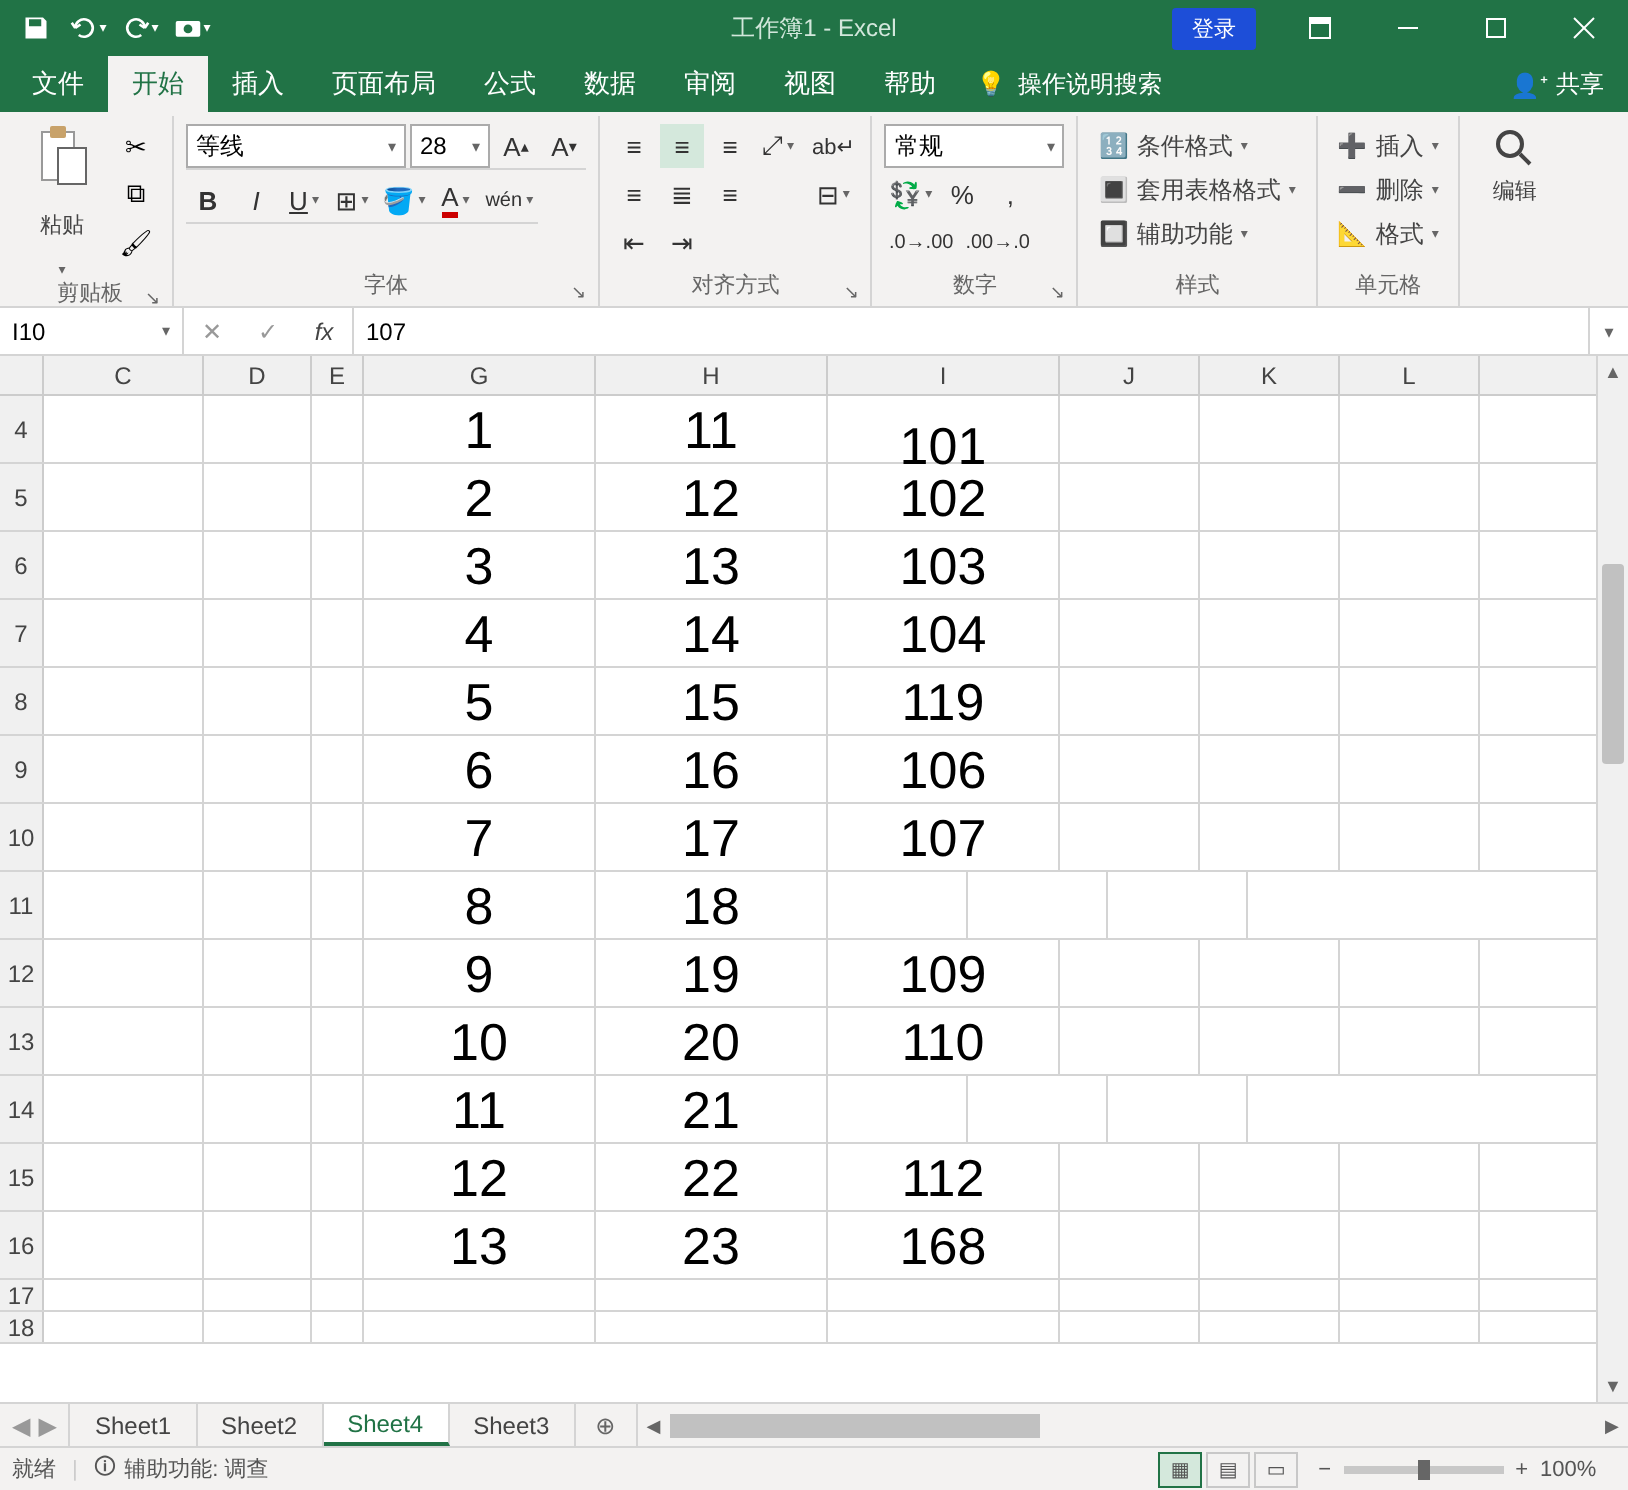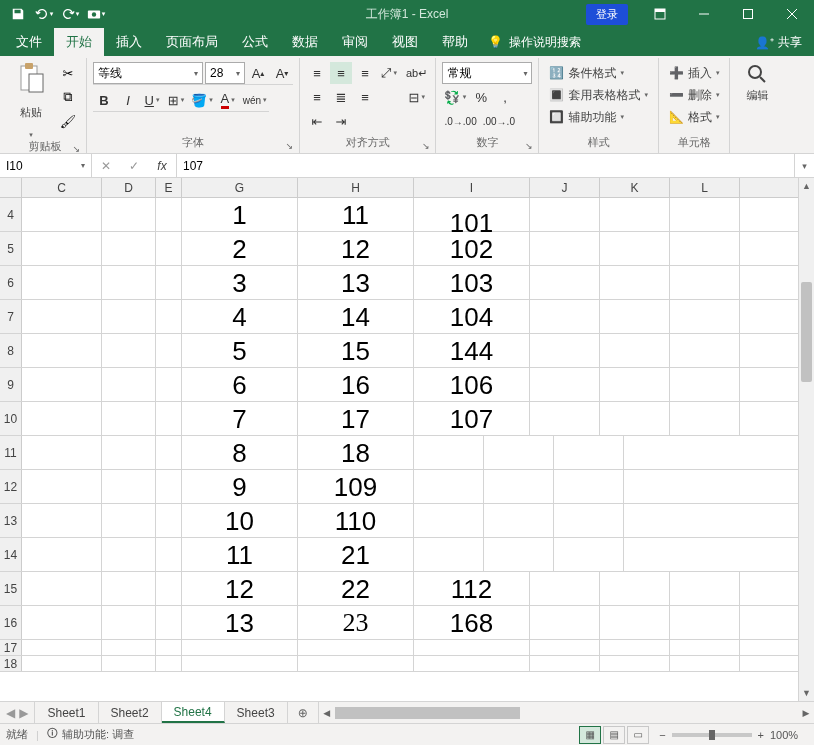--- a/index.html
+++ b/index.html
@@ -423,21 +423,21 @@
           <div class="cell empty" style="width: 70px; height: 34px;"></div>
           <div class="cell empty" style="width: 70px; height: 34px;"></div>
         </div>
         <div class="row" style="height: 34px;">
           <div class="row-h">8</div>
           <div class="cell empty" style="width: 80px; height: 34px;"></div>
           <div class="cell empty" style="width: 54px; height: 34px;"></div>
           <div class="cell empty" style="width: 26px; height: 34px;"></div>
           <div class="cell" style="width: 116px; height: 34px;">5</div>
           <div class="cell" style="width: 116px; height: 34px;">15</div>
-          <div class="cell" style="width: 116px; height: 34px;">144</div>
+          <div class="cell" style="width: 116px; height: 34px;">119</div>
           <div class="cell empty" style="width: 70px; height: 34px;"></div>
           <div class="cell empty" style="width: 70px; height: 34px;"></div>
           <div class="cell empty" style="width: 70px; height: 34px;"></div>
         </div>
         <div class="row" style="height: 34px;">
           <div class="row-h">9</div>
           <div class="cell empty" style="width: 80px; height: 34px;"></div>
           <div class="cell empty" style="width: 54px; height: 34px;"></div>
           <div class="cell empty" style="width: 26px; height: 34px;"></div>
           <div class="cell" style="width: 116px; height: 34px;">6</div>
@@ -469,31 +469,33 @@
           <div class="cell empty" style="width: 70px; height: 34px;"></div>
           <div class="cell empty" style="width: 70px; height: 34px;"></div>
           <div class="cell empty" style="width: 70px; height: 34px;"></div>
         </div>
         <div class="row" style="height: 34px;">
           <div class="row-h">12</div>
           <div class="cell empty" style="width: 80px; height: 34px;"></div>
           <div class="cell empty" style="width: 54px; height: 34px;"></div>
           <div class="cell empty" style="width: 26px; height: 34px;"></div>
           <div class="cell" style="width: 116px; height: 34px;">9</div>
+          <div class="cell" style="width: 116px; height: 34px;">19</div>
           <div class="cell" style="width: 116px; height: 34px;">109</div>
           <div class="cell empty" style="width: 70px; height: 34px;"></div>
           <div class="cell empty" style="width: 70px; height: 34px;"></div>
           <div class="cell empty" style="width: 70px; height: 34px;"></div>
         </div>
         <div class="row" style="height: 34px;">
           <div class="row-h">13</div>
           <div class="cell empty" style="width: 80px; height: 34px;"></div>
           <div class="cell empty" style="width: 54px; height: 34px;"></div>
           <div class="cell empty" style="width: 26px; height: 34px;"></div>
           <div class="cell" style="width: 116px; height: 34px;">10</div>
+          <div class="cell" style="width: 116px; height: 34px;">20</div>
           <div class="cell" style="width: 116px; height: 34px;">110</div>
           <div class="cell empty" style="width: 70px; height: 34px;"></div>
           <div class="cell empty" style="width: 70px; height: 34px;"></div>
           <div class="cell empty" style="width: 70px; height: 34px;"></div>
         </div>
         <div class="row" style="height: 34px;">
           <div class="row-h">14</div>
           <div class="cell empty" style="width: 80px; height: 34px;"></div>
           <div class="cell empty" style="width: 54px; height: 34px;"></div>
           <div class="cell empty" style="width: 26px; height: 34px;"></div>
@@ -514,21 +516,21 @@
           <div class="cell empty" style="width: 70px; height: 34px;"></div>
           <div class="cell empty" style="width: 70px; height: 34px;"></div>
           <div class="cell empty" style="width: 70px; height: 34px;"></div>
         </div>
         <div class="row" style="height: 34px;">
           <div class="row-h">16</div>
           <div class="cell empty" style="width: 80px; height: 34px;"></div>
           <div class="cell empty" style="width: 54px; height: 34px;"></div>
           <div class="cell empty" style="width: 26px; height: 34px;"></div>
           <div class="cell" style="width: 116px; height: 34px;">13</div>
-          <div class="cell" style="width: 116px; height: 34px; font-family: Liberation Serif, serif;">23</div>
+          <div class="cell" style="width: 116px; height: 34px;">23</div>
           <div class="cell" style="width: 116px; height: 34px;">168</div>
           <div class="cell empty" style="width: 70px; height: 34px;"></div>
           <div class="cell empty" style="width: 70px; height: 34px;"></div>
           <div class="cell empty" style="width: 70px; height: 34px;"></div>
         </div>
         <div class="row" style="height: 16px;">
           <div class="row-h">17</div>
           <div class="cell empty" style="width: 80px; height: 16px;"></div>
           <div class="cell empty" style="width: 54px; height: 16px;"></div>
           <div class="cell empty" style="width: 26px; height: 16px;"></div>

